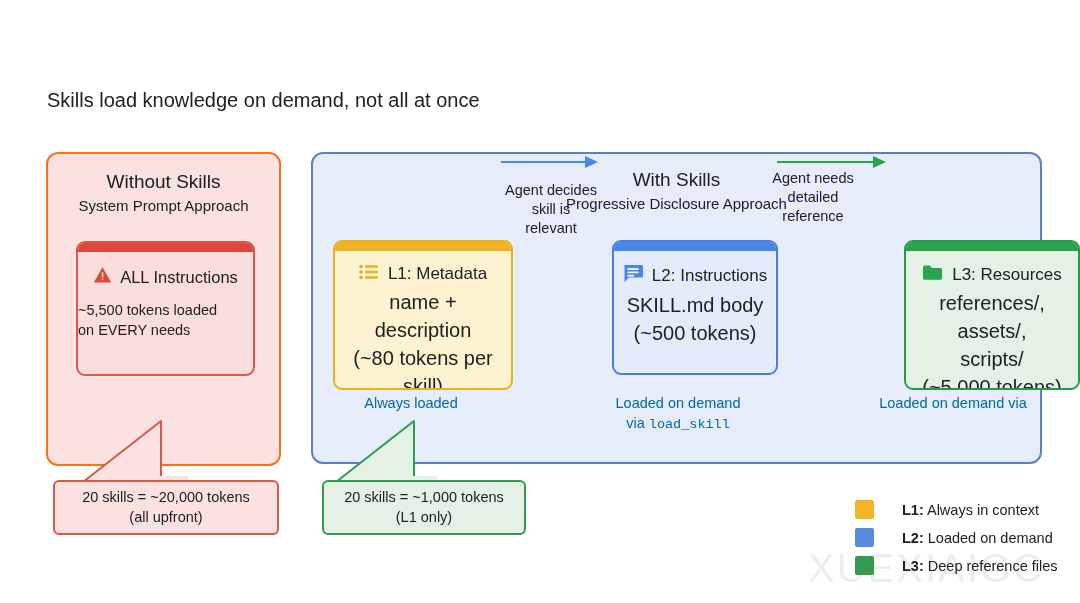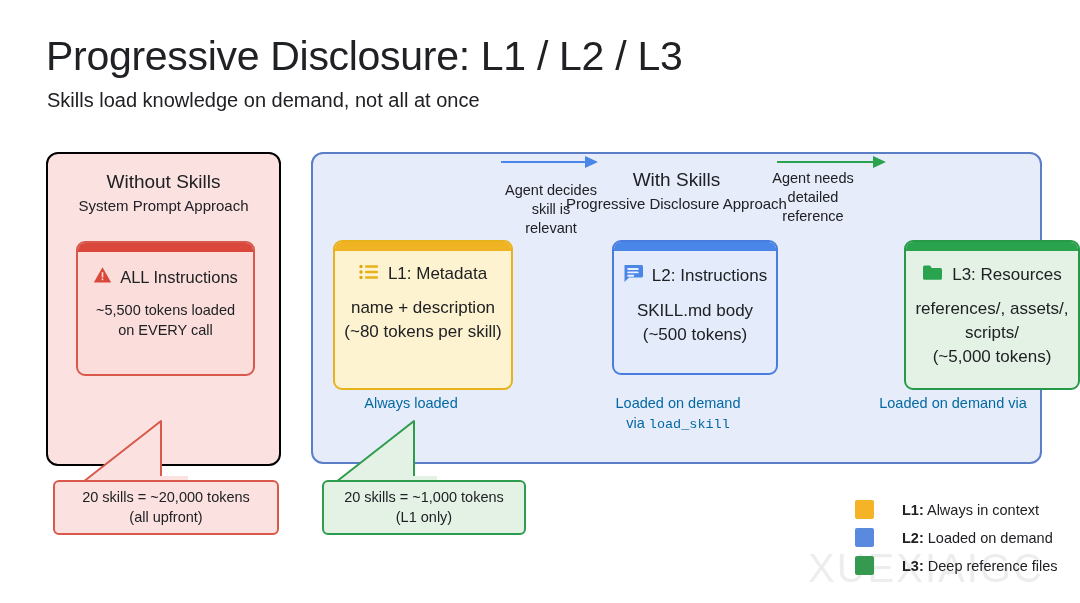--- a/index.html
+++ b/index.html
@@ -34,21 +34,21 @@
     color: #202124;
     white-space: nowrap;
   }
 
   
   .panel-left {
     position: absolute;
     left: 46px; top: 152px;
     width: 235px; height: 314px;
     background: #fbe2e0;
-    border: 2px solid #000000;
+    border: 2px solid #f97316;
     border-radius: 12px;
   }
   .panel-head {
     position: absolute;
     left: 0; right: 0;
     text-align: center;
   }
   .panel-left .panel-head { top: 16px; }
   .panel-title {
     font-size: 19px;
@@ -83,21 +83,21 @@
     justify-content: center;
     gap: 8px;
     margin-top: 14px;
   }
   .card-alert-label {
     font-size: 16.5px;
     color: #202124;
   }
   .card-alert-body {
     margin-top: 13px;
-    text-align: center;
+    text-align: left;
     font-size: 14.5px;
     line-height: 1.35;
     color: #202124;
   }
 
   
   .panel-right {
     position: absolute;
     left: 311px; top: 152px;
     width: 731px; height: 312px;
@@ -123,24 +123,24 @@
     gap: 9px;
     margin-top: 13px;
   }
   .lcard-title {
     font-size: 17px;
     color: #202124;
     white-space: nowrap;
   }
   .lcard-body {
     text-align: center;
-    font-size: 17px;
+    font-size: 20px;
     line-height: 1.4;
     color: #202124;
-    margin-top: 12px;
+    margin-top: 4px;
     padding: 0 8px;
   }
 
   .card-l1 {
     left: 20px; top: 86px;
     width: 180px; height: 150px;
     background: #fdf3d0;
     border-color: #e8b21d;
   }
   .card-l1 .cap { background: #f0b323; }
@@ -270,21 +270,20 @@
     font-weight: 400;
     white-space: nowrap;
     pointer-events: none;
   }
 </style>
 </head>
 <body>
 
 <div class="slide">
 
-  <div class="title">Progressive Disclosure: L1 / L2 / L3</div>
   <div class="subtitle">Skills load knowledge on demand, not all at once</div>
 
   <div class="panel-left">
     <div class="panel-head">
       <div class="panel-title">Without Skills</div>
       <div class="panel-sub">System Prompt Approach</div>
     </div>
 
     <div class="card-alert">
       <div class="cap"></div>
@@ -293,21 +292,21 @@
           <svg width="19" height="18" viewBox="0 0 19 18">
             <path d="M9.5 1.2 L18.2 16.6 L0.8 16.6 Z" fill="#d9483b"></path>
             <rect x="8.7" y="6.2" width="1.6" height="5.2" fill="#fbdedb"></rect>
             <rect x="8.7" y="12.5" width="1.6" height="1.7" fill="#fbdedb"></rect>
           </svg>
         </span>
         <span class="card-alert-label">ALL Instructions</span>
       </div>
       <div class="card-alert-body">
         <div>~5,500 tokens loaded</div>
-        <div>on EVERY call</div>
+        <div>on EVERY needs</div>
       </div>
     </div>
   </div>
 
   <div class="panel-right">
     <div class="panel-head">
       <div class="panel-title">With Skills</div>
       <div class="panel-sub">Progressive Disclosure Approach</div>
     </div>
 

